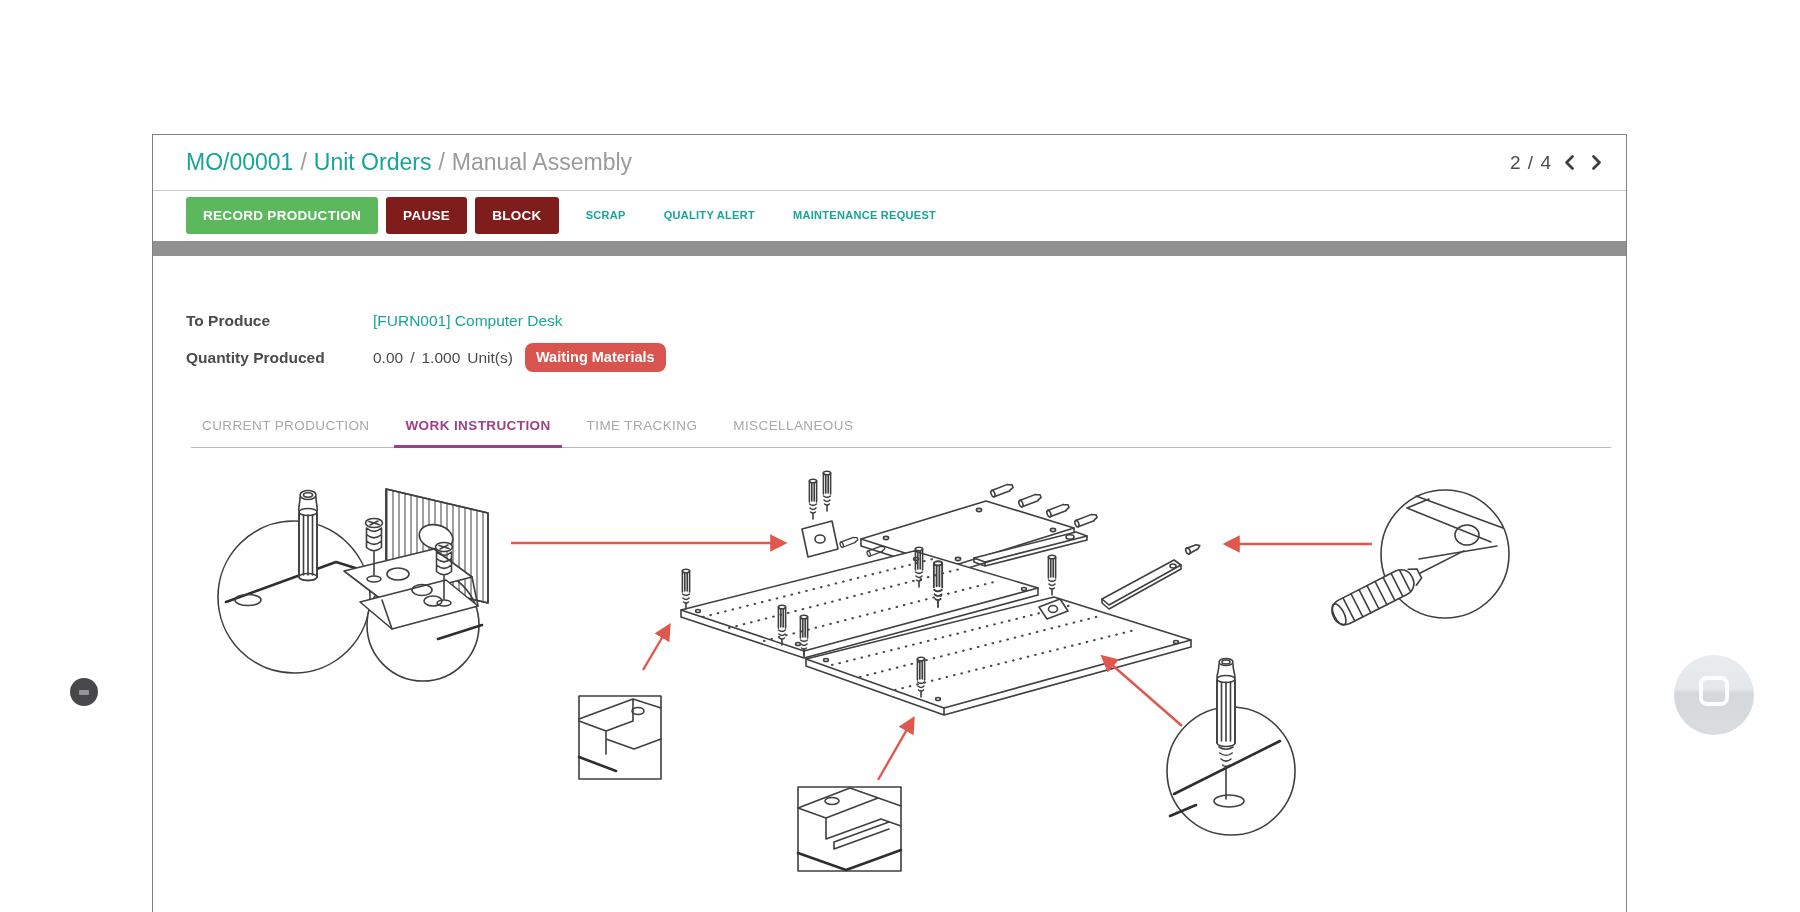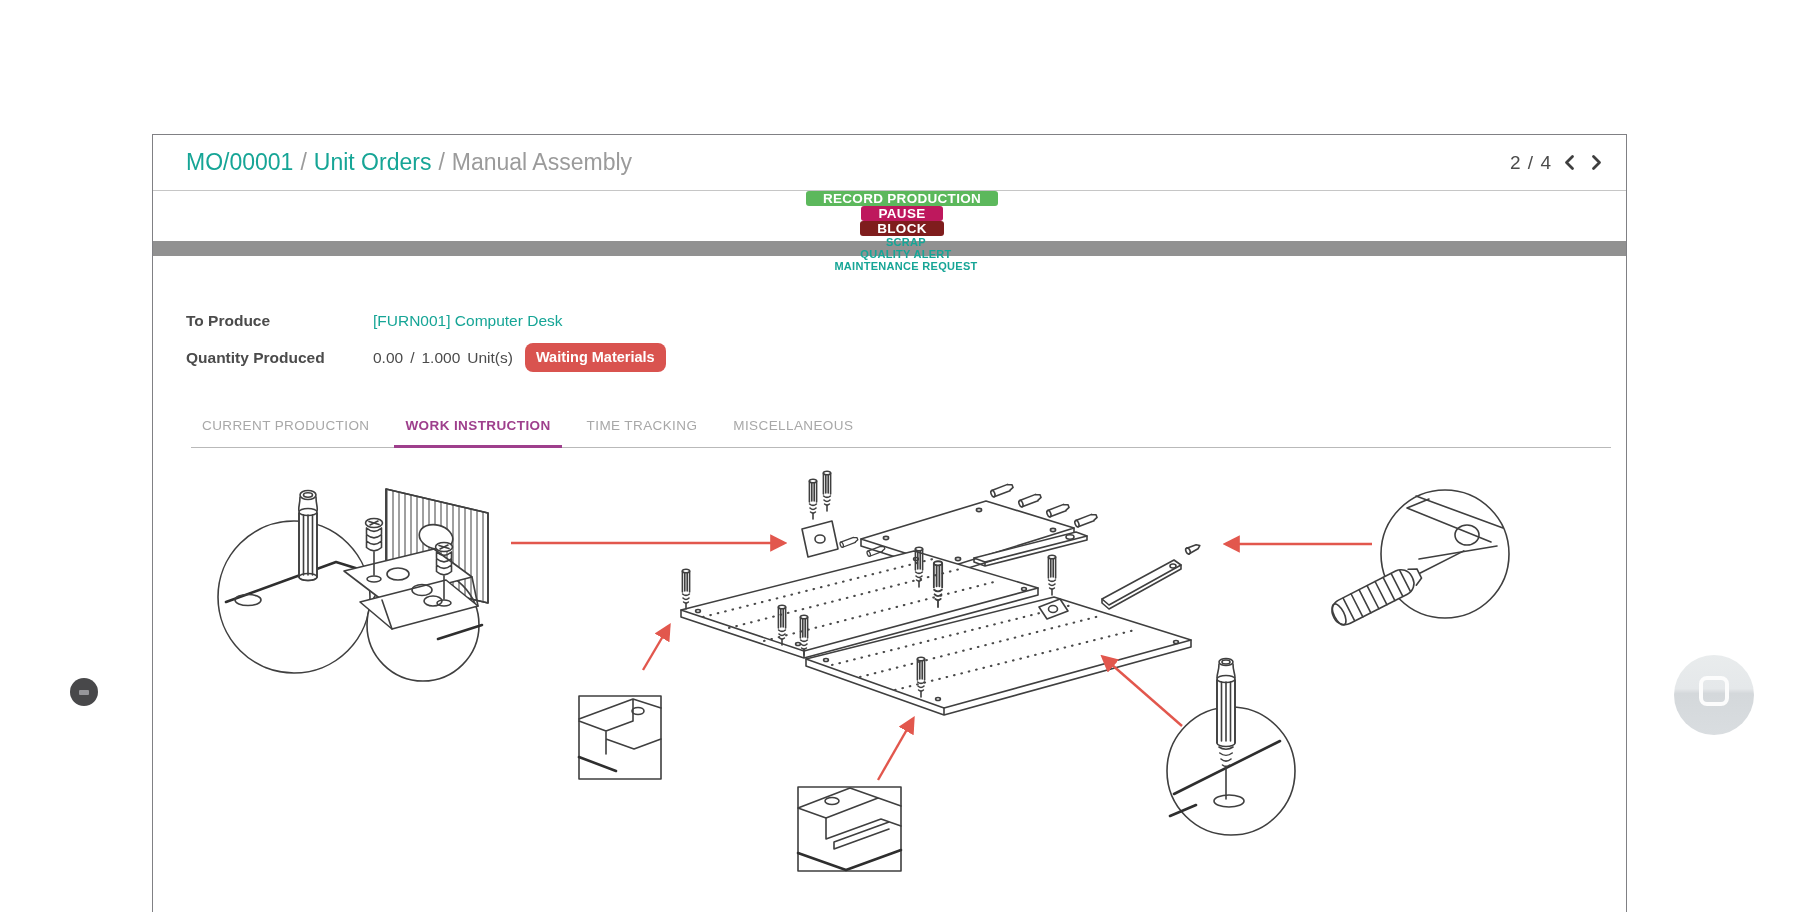--- a/index.html
+++ b/index.html
@@ -14,26 +14,26 @@
   .card-header { height:56px; display:flex; align-items:center; justify-content:space-between;
                  padding:0 20px 0 33px; border-bottom:1px solid #c6c6c6; }
   .breadcrumb { font-size:23px; color:#9b9b9b; white-space:nowrap; }
   .breadcrumb .crumb-link { color:#16a596; cursor:pointer; }
   .breadcrumb .sep { color:#9b9b9b; padding:0 7px; }
   .pager { display:flex; align-items:center; gap:8px; }
   .pager-count { font-size:19px; color:#4c4c4c; letter-spacing:1px; }
   .pager-btn { background:none; border:none; cursor:pointer; padding:2px; display:flex; align-items:center; }
 
   
-  .toolbar { height:48px; display:flex; align-items:center; padding-left:33px;flex-direction:column; }
+  .toolbar { height:48px; display:flex; align-items:center; padding-left:33px; }
   .btn { height:37px; padding:0 17px; border:none; border-radius:3px; color:#fff;
          font-size:13.5px; font-weight:bold; letter-spacing:.3px; cursor:pointer;
          font-family:"Liberation Sans",sans-serif; margin-right:8px; }
   .btn-green  { background:#5cb85c; }
-  .btn-orange { background:#be185d; }
+  .btn-orange { background:#7f1d1d; }
   .btn-red    { background:#7f1d1d; }
   .btn-link { background:none; border:none; color:#16a596; font-size:11px; font-weight:bold;
               letter-spacing:.3px; cursor:pointer; padding:0 14px; margin:0 5px;
               font-family:"Liberation Sans",sans-serif; }
 
   .status-bar { height:15px; background:#919191; margin-top:2px; }
 
   
   .fields { margin:52px 0 0 33px; font-size:15.5px; color:#4b4b4b; }
   .field-row { display:flex; align-items:center; margin-bottom:9px; min-height:26px; }

